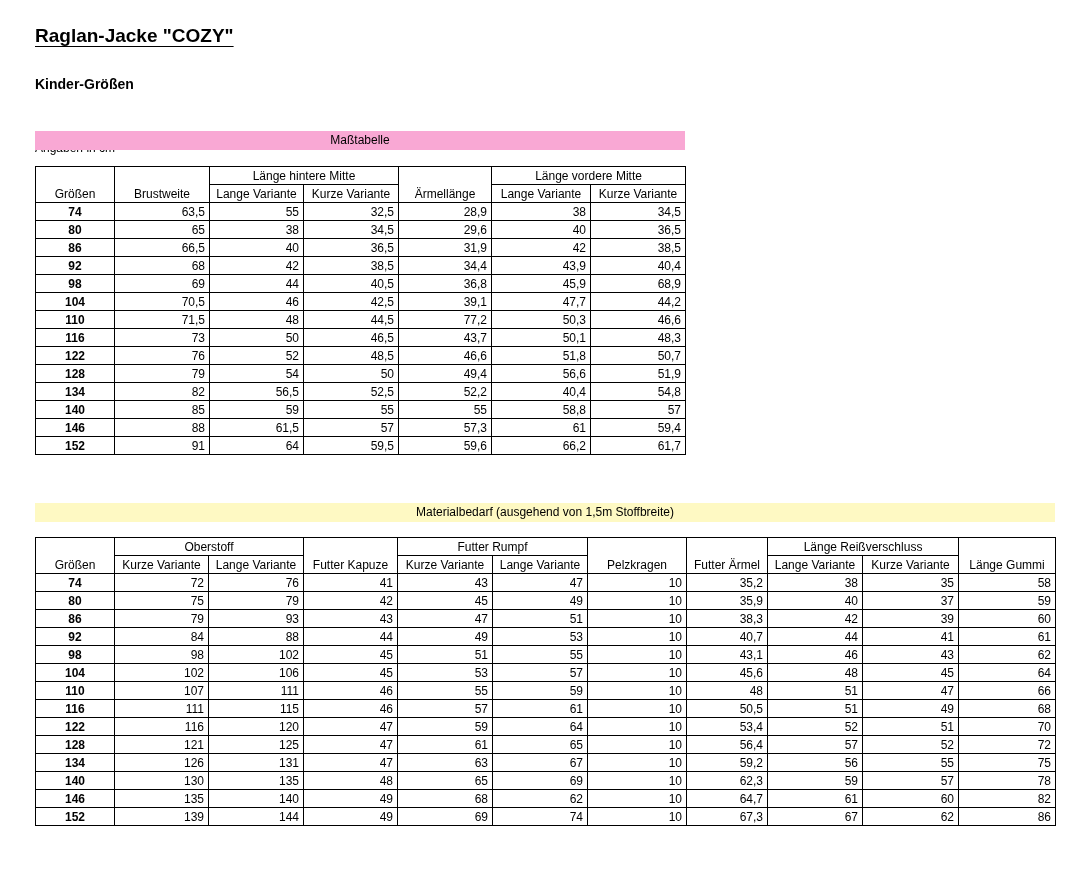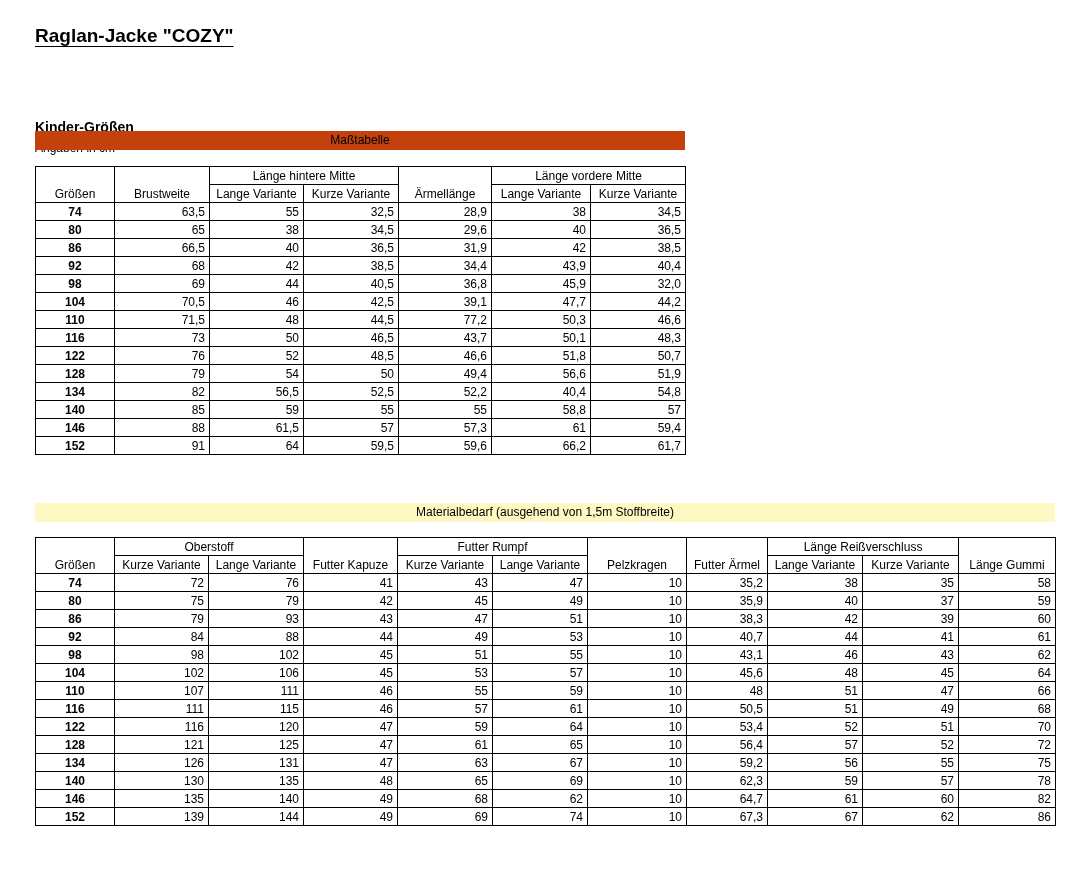--- a/index.html
+++ b/index.html
@@ -12,21 +12,21 @@
     overflow:hidden;
   }
   .doc-title {
     position:absolute; left:35px; top:25px;
     font-size:19px; font-weight:bold;
     text-decoration:underline;
     text-underline-offset:4px;
   }
   .doc-subtitle {
     position:absolute; left:35px; top:76px;
-    font-size:14px; font-weight:bold;margin-top:43px;
+    font-size:14px; font-weight:bold;
   }
   .doc-note {
     position:absolute; left:35px; top:97px;
     font-size:12px;
     margin-top:44px;
   }
   .banner {
     position:absolute;
     height:19px; line-height:19px;
     text-align:center; font-size:12px;
@@ -58,21 +58,21 @@
   td.num  { text-align:right; padding-right:4px; }
   td.size { text-align:center; font-weight:bold; }
 </style>
 </head>
 <body>
 
 <div class="doc-title">Raglan-Jacke "COZY"</div>
 <div class="doc-subtitle">Kinder-Größen</div>
 <div class="doc-note">Angaben in cm</div>
 
-<div id="banner-1" class="banner" style="background: #c2410c;">Maßtabelle</div>
+<div id="banner-1" class="banner" style="background: #f9a8d4;">Maßtabelle</div>
 
 <table id="measurement-table">
   <colgroup>
     <col style="width:79px">
       <col style="width:95px">
       <col style="width:94px">
     <col style="width:95px">
       <col style="width:93px">
       <col style="width:99px">
     <col style="width:95px">
@@ -129,21 +129,21 @@
         <td class="num">43,9</td>
         <td class="num">40,4</td>
       </tr>
       <tr>
         <td class="size">98</td>
         <td class="num">69</td>
         <td class="num">44</td>
         <td class="num">40,5</td>
         <td class="num">36,8</td>
         <td class="num">45,9</td>
-        <td class="num">32,0</td>
+        <td class="num">68,9</td>
       </tr>
       <tr>
         <td class="size">104</td>
         <td class="num">70,5</td>
         <td class="num">46</td>
         <td class="num">42,5</td>
         <td class="num">39,1</td>
         <td class="num">47,7</td>
         <td class="num">44,2</td>
       </tr>

